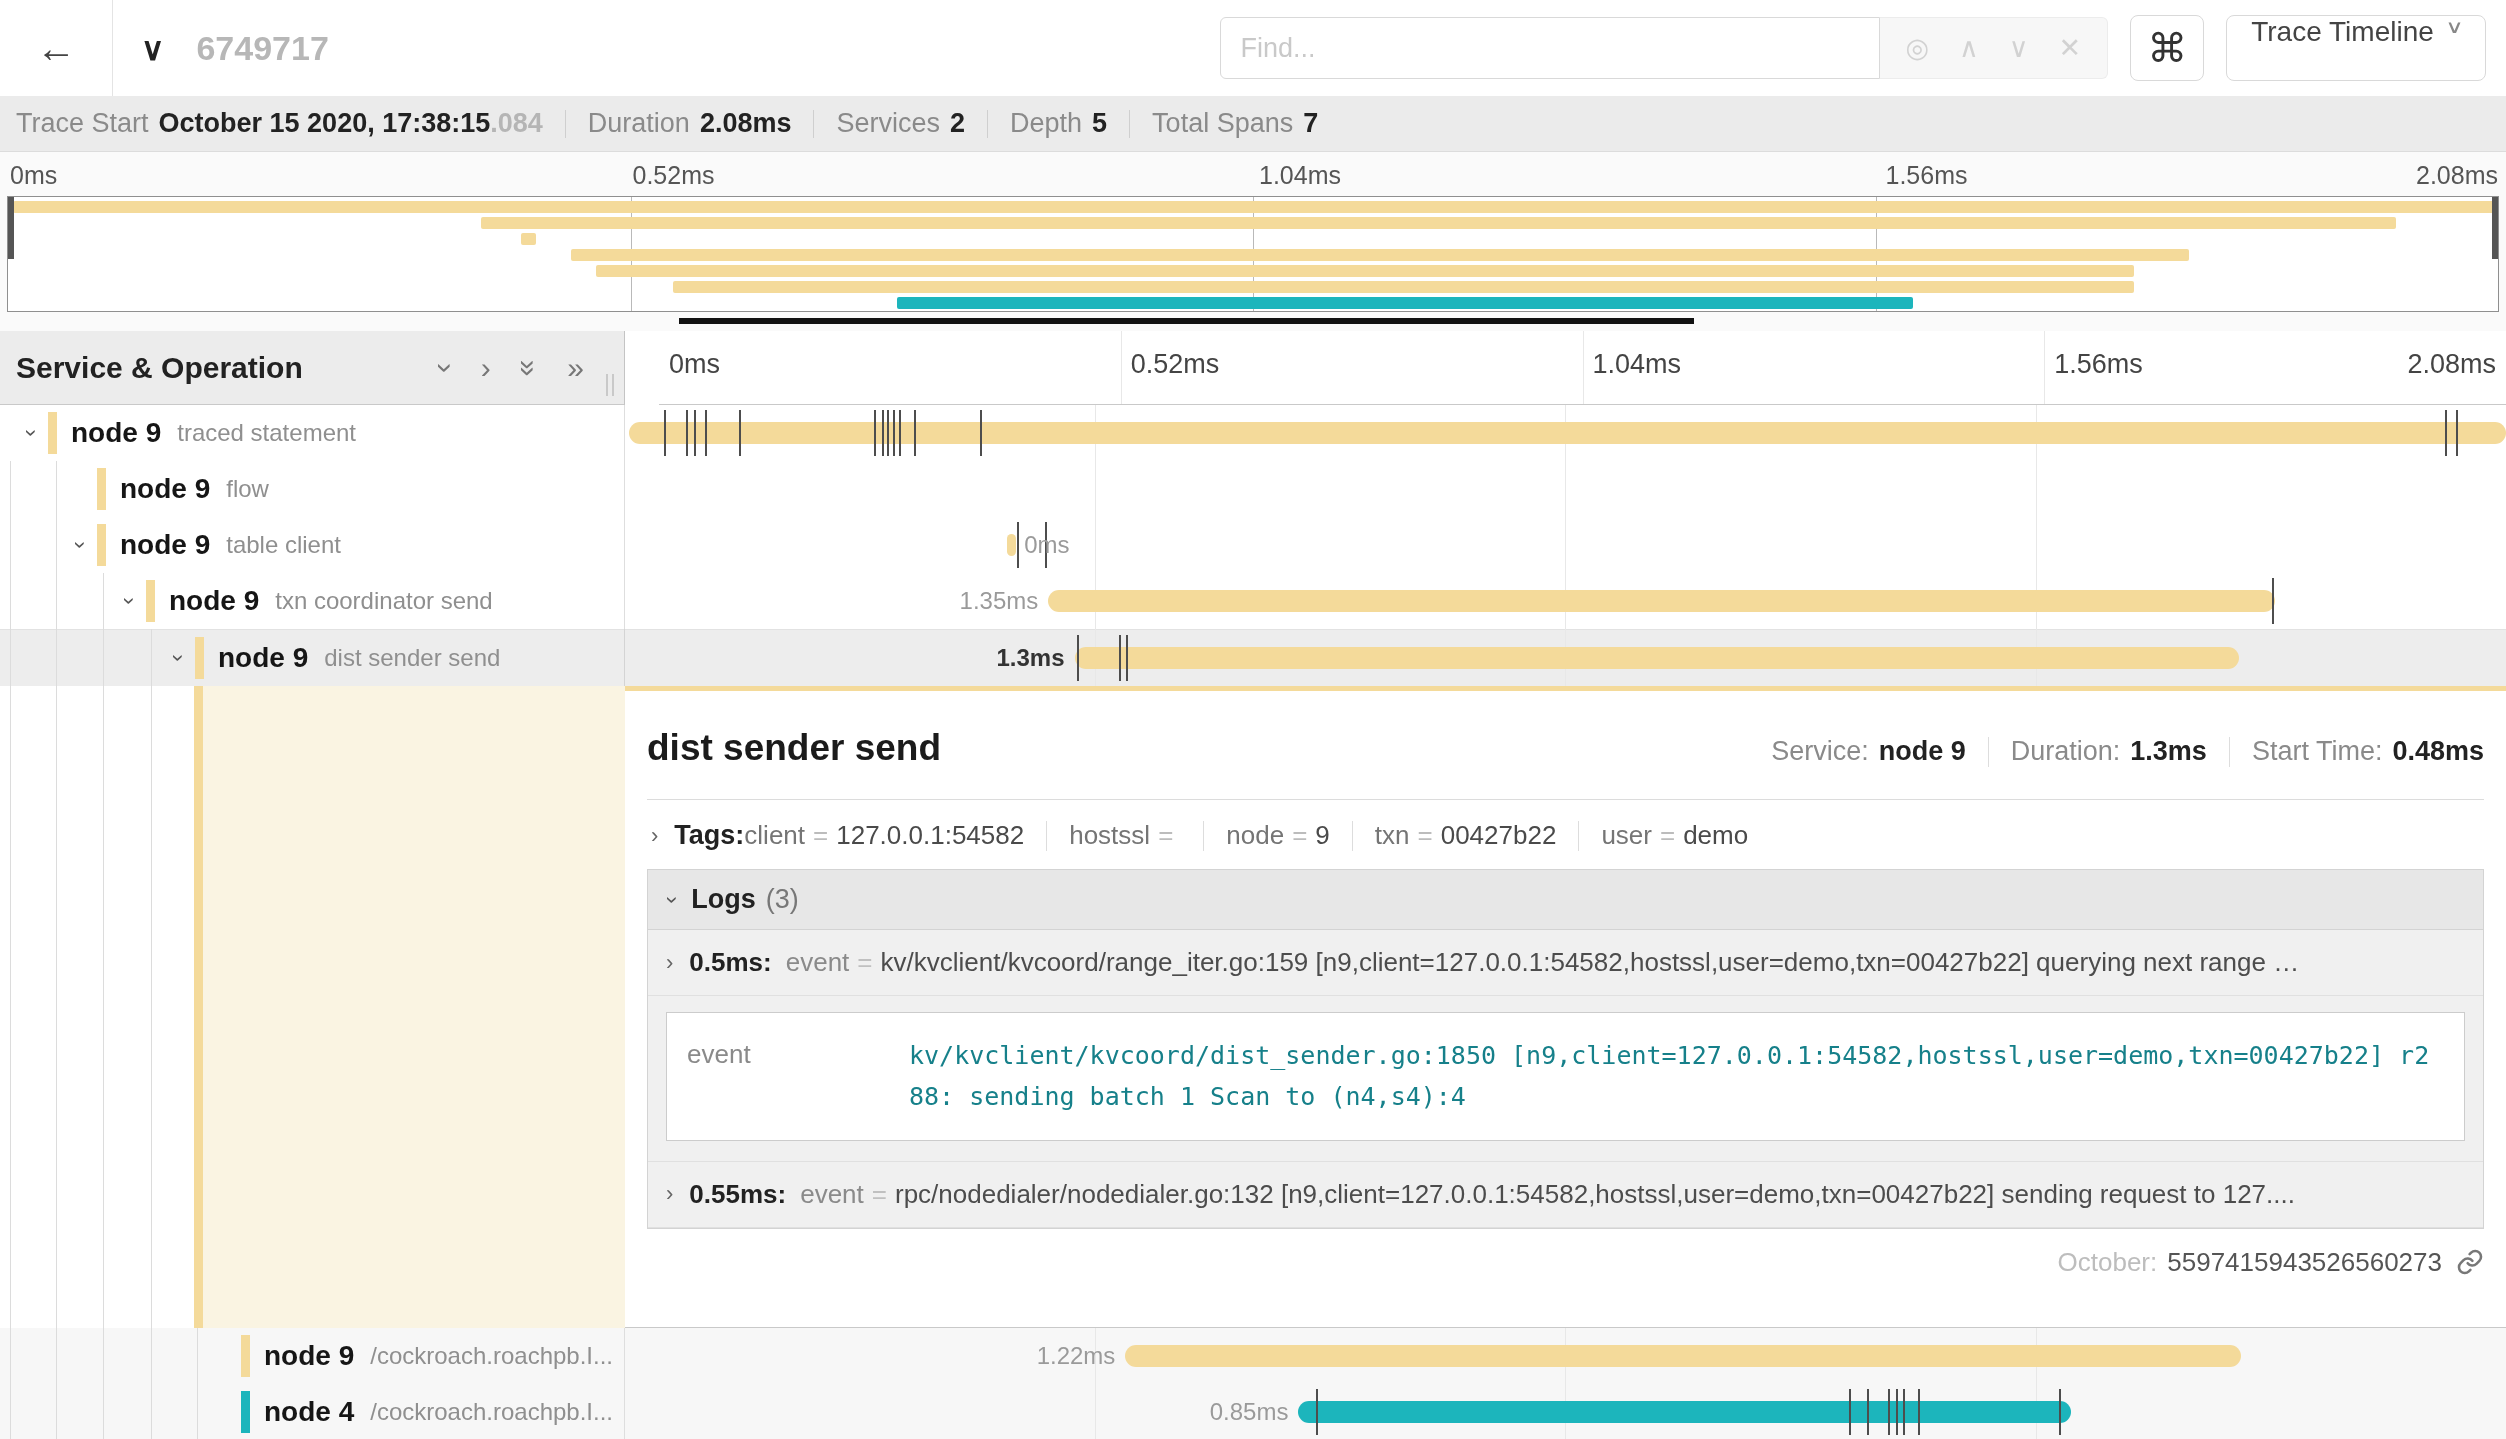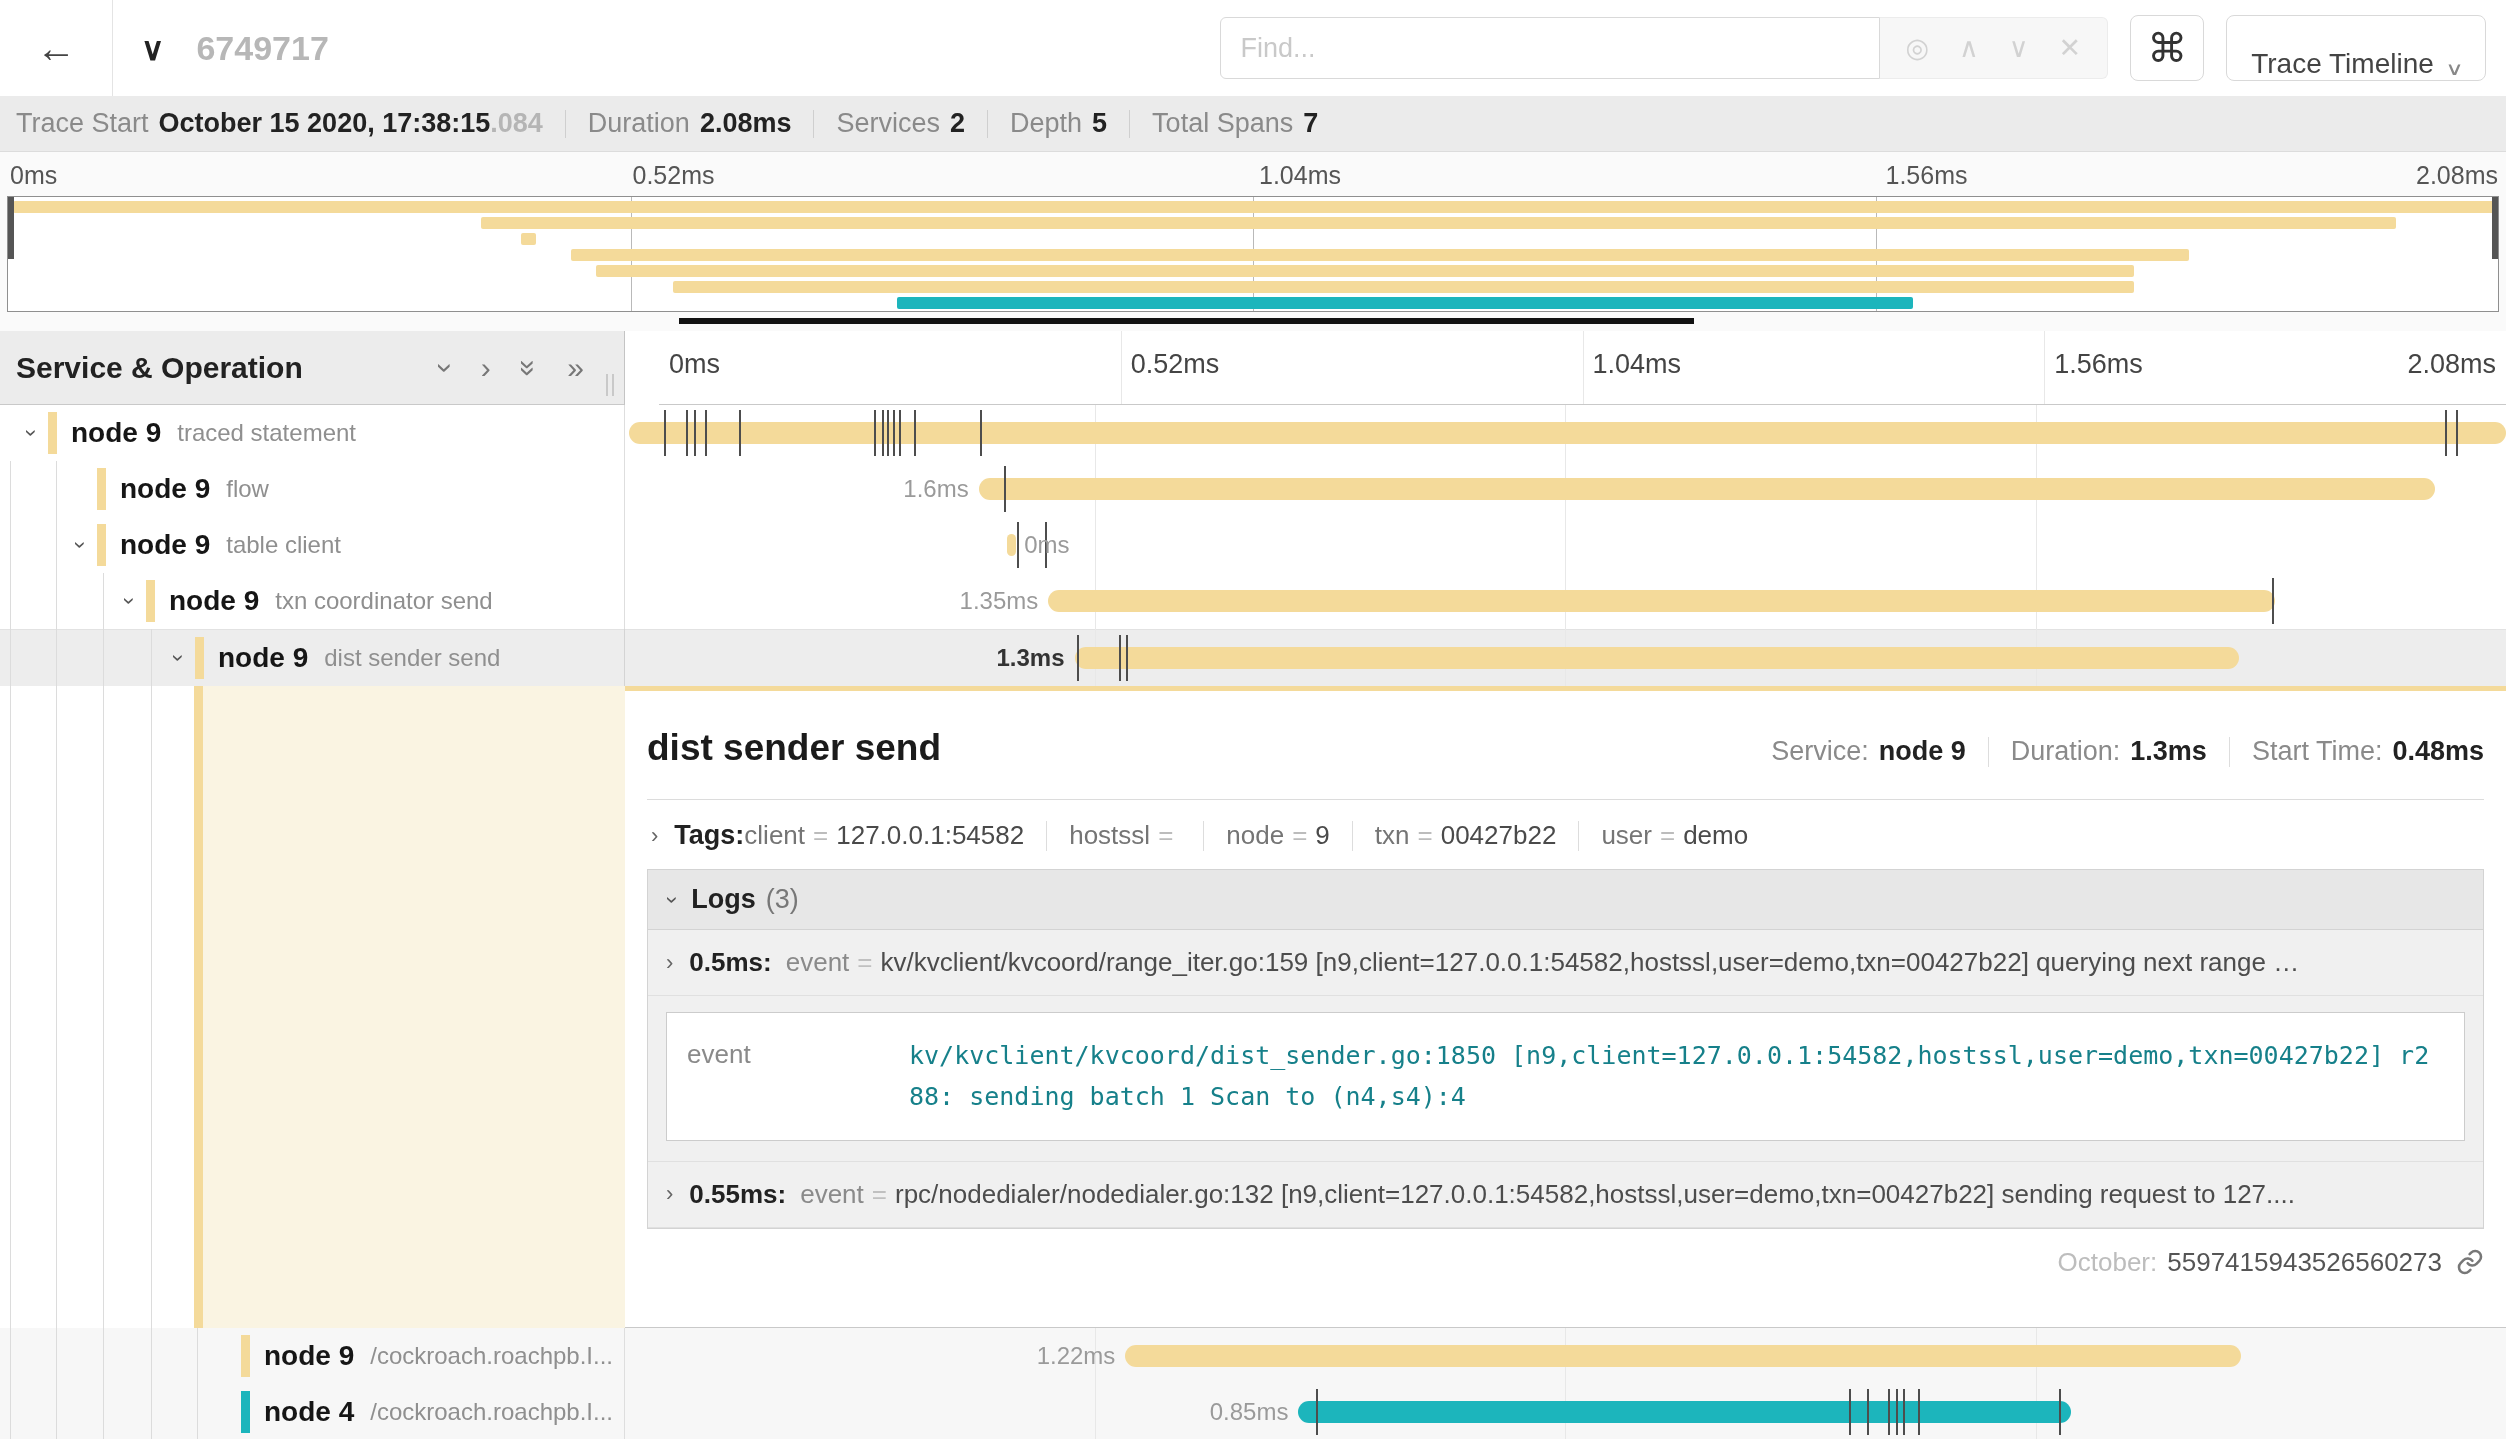--- a/index.html
+++ b/index.html
@@ -14,21 +14,21 @@
   .title-chevron { font-size:32px; font-weight:bold; color:#222; margin-right:16px; }
   .trace-title { font-size:38px; font-weight:bold; color:#1b1b1b; letter-spacing:-0.5px; }
   .trace-id { font-size:34px; font-weight:bold; color:#b7b7b7; margin-left:16px; }
   .top-right { margin-left:auto; display:flex; align-items:center; gap:22px; padding-right:20px; }
   .find-group { display:flex; height:62px; }
   .find-input { width:660px; height:62px; border:1px solid #d9d9d9; border-radius:6px 0 0 6px; padding:0 20px; font-size:27px; color:#444; outline:none; background:#fff; font-family:"Liberation Sans",sans-serif; }
   .find-input::placeholder { color:#c9c9c9; }
   .find-tools { display:flex; align-items:center; gap:30px; padding:0 26px; background:#f7f7f7; border:1px solid #ececec; border-left:none; border-radius:0 6px 6px 0; color:#d2d2d2; font-size:27px; }
   .find-tools .tool { cursor:pointer; }
   .kbd-btn { width:74px; height:66px; border:1px solid #d9d9d9; border-radius:8px; background:#fff; font-size:40px; color:#333; cursor:pointer; }
-  .view-btn { height:66px; border:1px solid #d9d9d9; border-radius:8px; background:#fff; font-size:28px; color:#444; padding:0 24px; display:flex; align-items:flex-end; gap:14px; cursor:pointer; }
+  .view-btn { height:66px; border:1px solid #d9d9d9; border-radius:8px; background:#fff; font-size:28px; color:#444; padding:0 24px; display:flex; align-items:flex-start; gap:14px; cursor:pointer; }
   .view-btn .chev { font-size:18px; color:#888; transform:scaleX(1.4); }
 
   
   .summary { height:56px; background:#ebebeb; border-bottom:1px solid #dcdcdc; display:flex; align-items:center; padding-left:16px; font-size:27px; color:#8a8a8a; }
   .summary b { color:#222; margin-left:10px; }
   .summary .frac { color:#b5b5b5; font-weight:bold; }
   .sum-div { width:1px; height:28px; background:#cfcfcf; margin:0 22px; }
 
   
   .minimap { height:179px; background:#fafafa; position:relative; }
@@ -256,25 +256,20 @@
           </div>
       </div>
 
       <div class="span-row">
         <div class="row-left" style="padding-left:63px">
           <span class="row-chev"></span>
           <span class="color-chip c-tan"></span>
           <span class="svc">node 9</span>
           <span class="op">flow</span>
         </div>
-        <div class="tl">
-            <div class="tl-bar c-tan" style="left: 18.8%; width: 77.4%;"></div>
-            <div class="tl-tick" style="left: 20.2%;"></div>
-            <span class="tl-label" style="right: calc(81.2% + 10px);">1.6ms</span>
-          </div>
       </div>
 
       <div class="span-row">
         <div class="row-left" style="padding-left:63px">
           <span class="row-chev"><span class="rot90">›</span></span>
           <span class="color-chip c-tan"></span>
           <span class="svc">node 9</span>
           <span class="op">table client</span>
         </div>
         <div class="tl">

